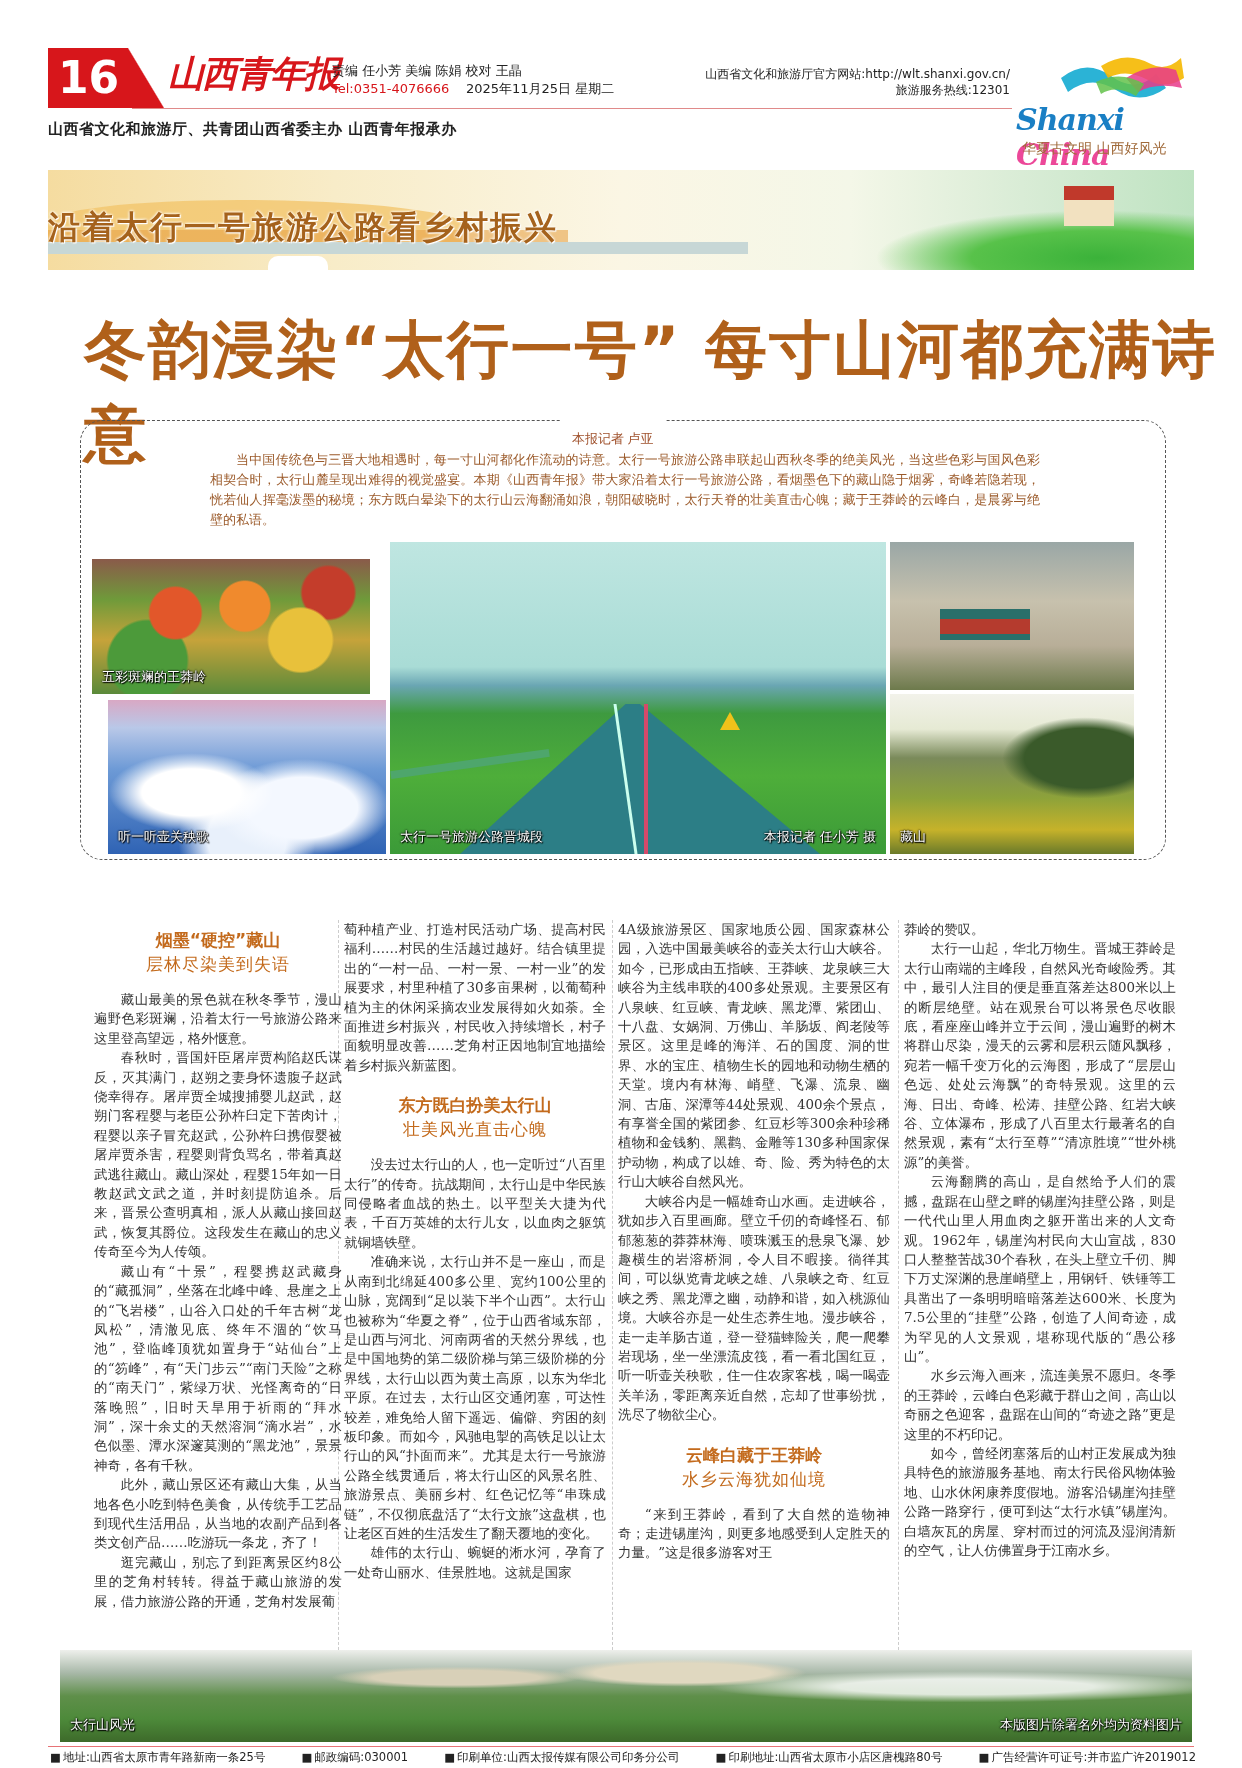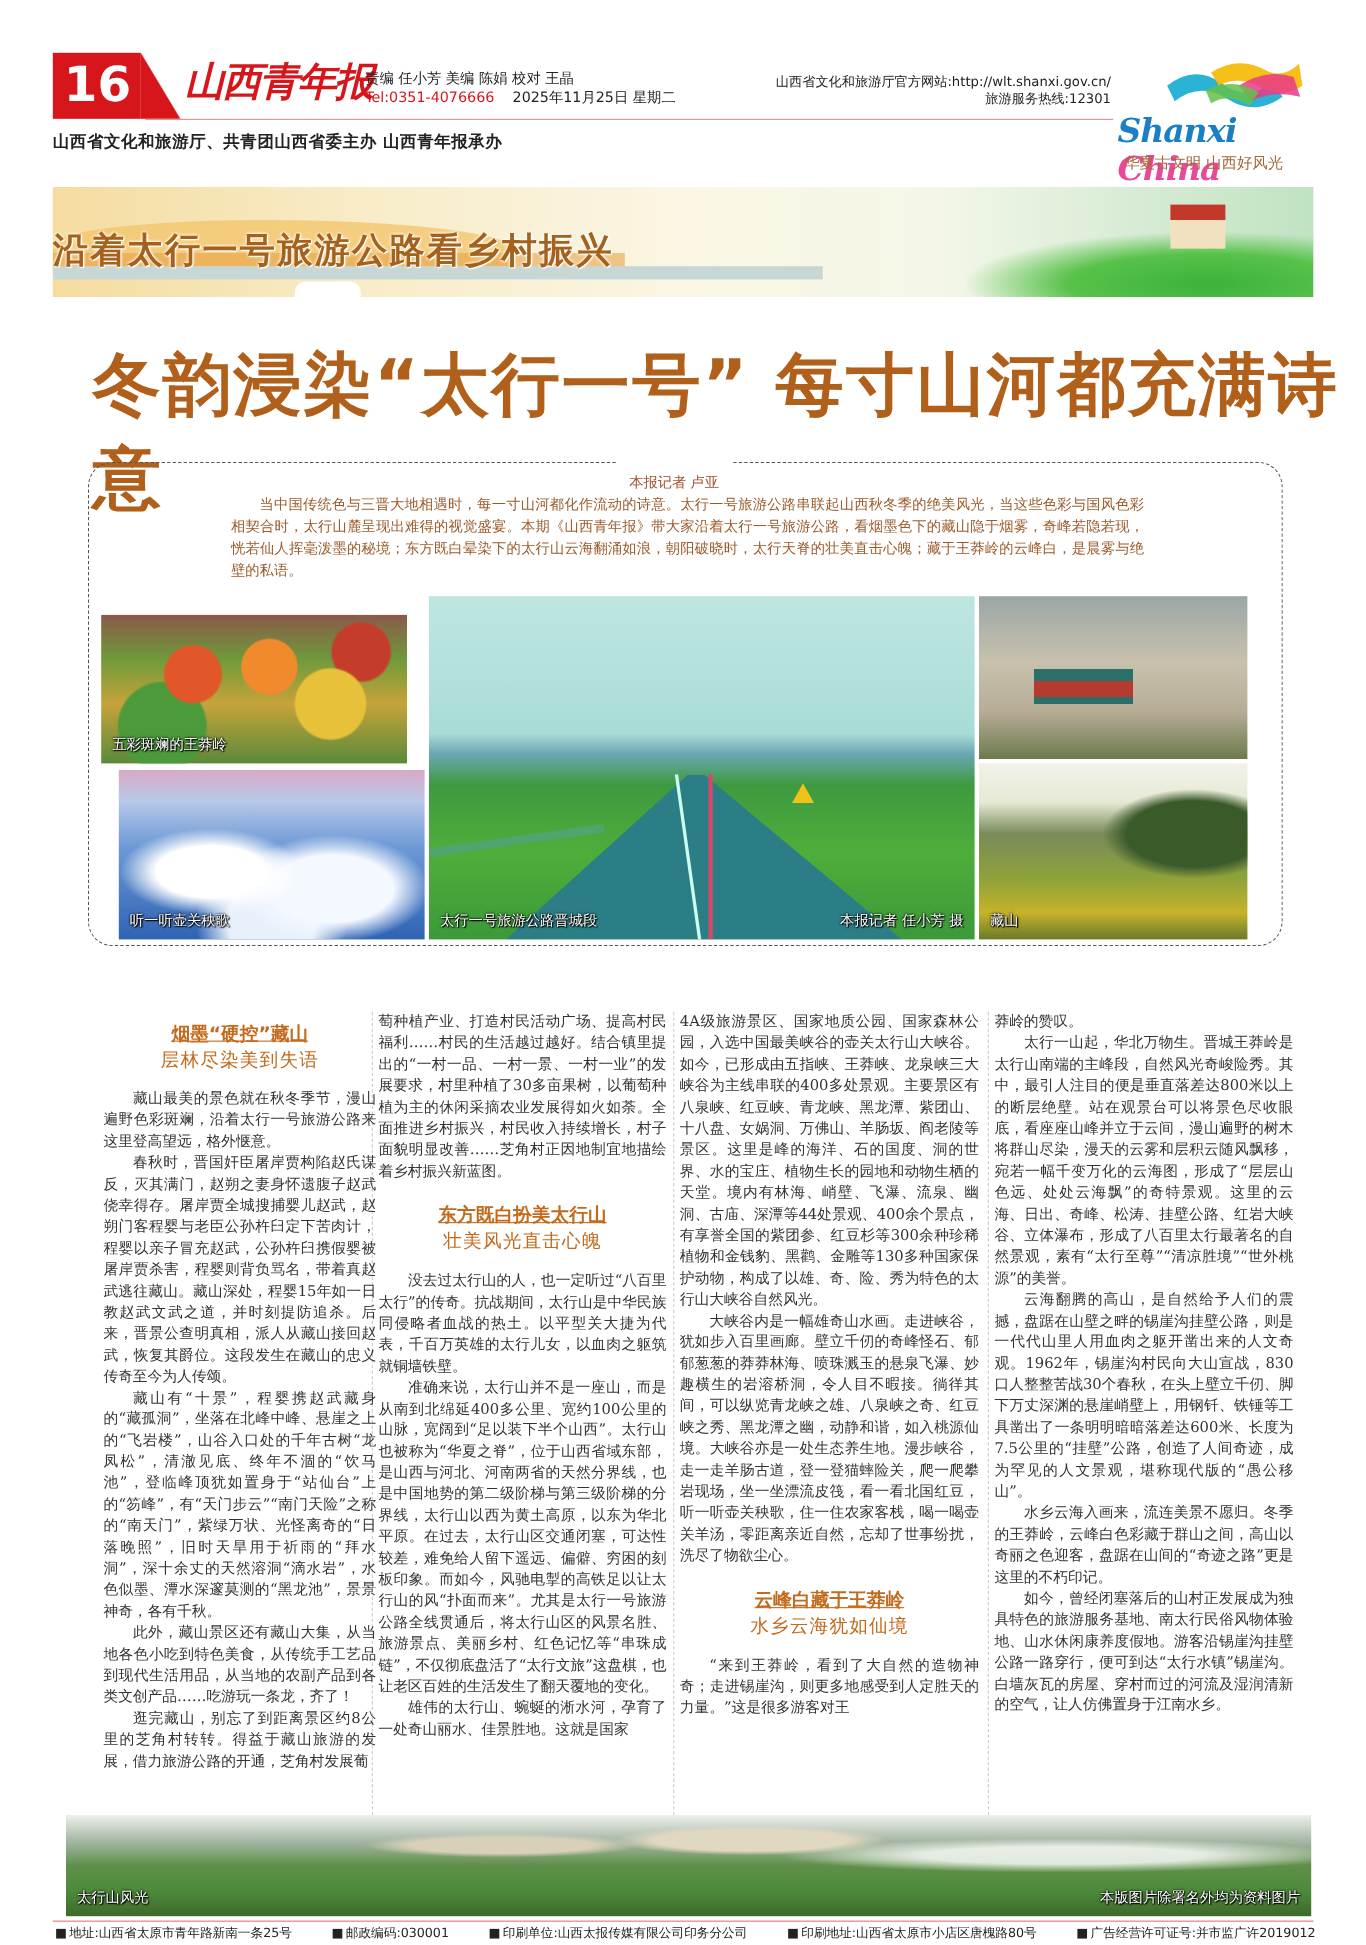--- a/index.html
+++ b/index.html
@@ -120,21 +120,21 @@
   .col { top: 920px; width: 248px; font-size: 13.4px; line-height: 19.4px; color: #333; text-align: justify; }
   .col p { text-indent: 2em; }
   .col p.noind { text-indent: 0; }
   .c1 { left: 94px; }
   .c2 { left: 344px; width: 262px; }
   .c3 { left: 618px; width: 272px; }
   .c4 { left: 904px; width: 272px; }
   .sub {
     text-align: center; font-family: "DejaVu Sans", sans-serif; color: #c36a1c; margin: 8px 0 14px;
   }
-  .sub .l1 { font-weight: bold; font-size: 17px; display: block; line-height: 24px; text-decoration: underline; }
+  .sub .l1 { font-weight: bold; font-size: 17px; display: block; line-height: 24px; }
   .sub .l2 { font-size: 17px; display: block; line-height: 24px; letter-spacing: 1px; }
   .sep { top: 920px; width: 0; height: 740px; border-left: 1px dashed #ccc; }
 
   
   .pano { left: 60px; top: 1650px; width: 1132px; height: 92px;
     background:
       radial-gradient(ellipse at 35% 30%, #d8d0b8 0 8%, transparent 12%),
       radial-gradient(ellipse at 55% 25%, #e0d8c0 0 10%, transparent 14%),
       radial-gradient(ellipse at 80% 40%, rgba(255,255,255,.8) 0 10%, transparent 20%),
       linear-gradient(180deg, #eef0ec 0%, #a8b8a8 25%, #5f8f4a 50%, #4d8a3a 75%, #3d6a2a 100%); }

